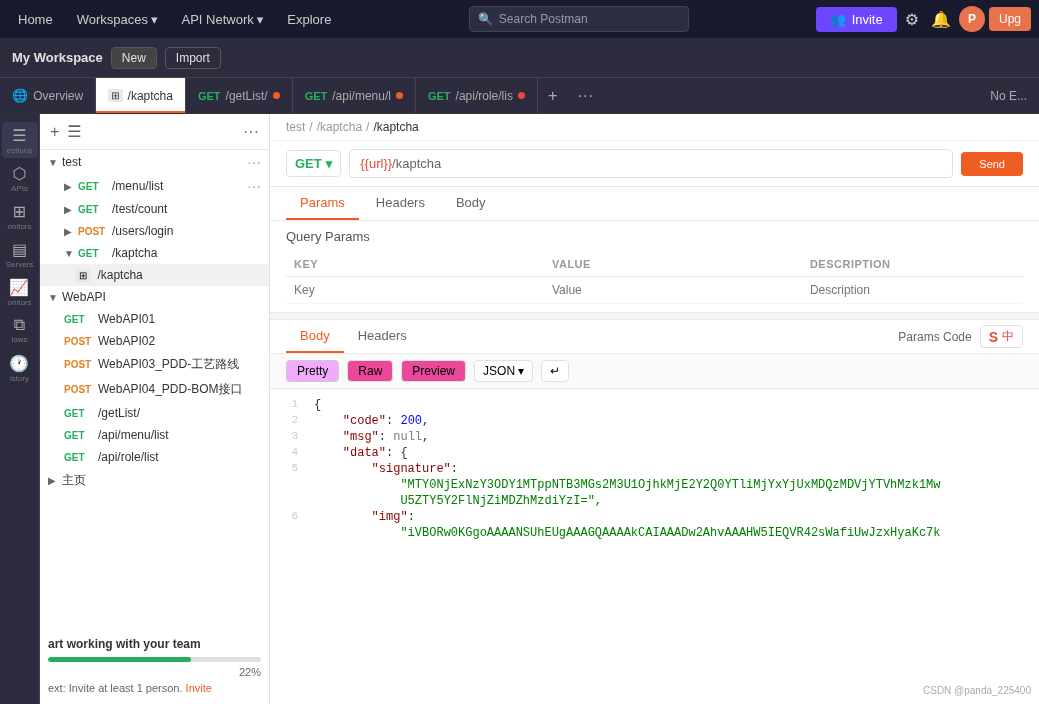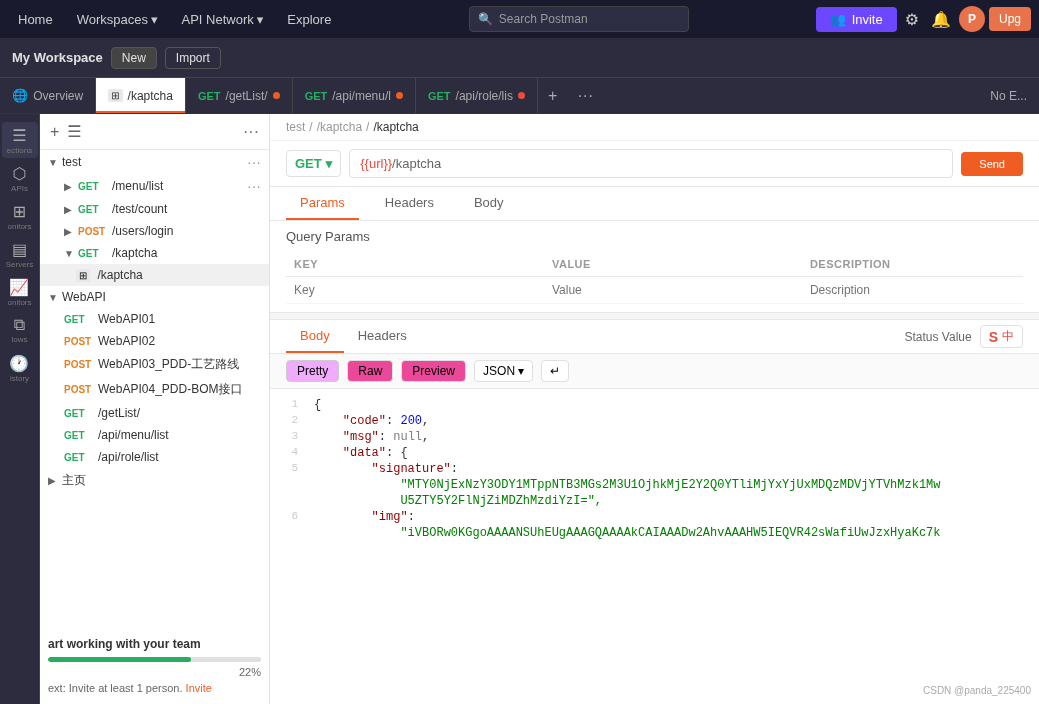--- a/index.html
+++ b/index.html
@@ -76,21 +76,21 @@
     .breadcrumb .current { color: #333; font-weight: 500; }
 
     
     .request-bar { display: flex; align-items: center; padding: 8px 16px; gap: 8px; border-bottom: 1px solid #e8e8e8; }
     .method-select { border: 1px solid #e0e0e0; border-radius: 4px; padding: 5px 8px; font-size: 13px; font-weight: bold; color: #27ae60; background: #fff; cursor: pointer; display: flex; align-items: center; gap: 4px; }
     .url-input { flex: 1; border: 1px solid #e0e0e0; border-radius: 4px; padding: 6px 10px; font-size: 13px; color: #666; outline: none; }
     .url-input .url-var { color: #e74c3c; }
     .send-btn { background: #f05d23; color: #fff; border: none; border-radius: 4px; padding: 6px 18px; font-size: 11px; cursor: pointer; }
 
     
-    .req-tabs { display: flex; align-items: center; padding: 0 16px; border-bottom: 1px solid #e8e8e8; gap: 12px; }
+    .req-tabs { display: flex; align-items: center; padding: 0 16px; border-bottom: 1px solid #e8e8e8; gap: 3px; }
     .req-tab { padding: 8px 14px; font-size: 13px; color: #666; cursor: pointer; border-bottom: 2px solid transparent; }
     .req-tab.active { color: #f05d23; border-bottom-color: #f05d23; }
 
     
     .params-section { padding: 8px 16px; }
     .params-title { font-size: 13px; font-weight: 500; color: #555; margin-bottom: 8px; }
     .params-table { width: 100%; border-collapse: collapse; }
     .params-table th { font-size: 11px; color: #999; text-transform: uppercase; padding: 6px 8px; text-align: left; border-bottom: 1px solid #e8e8e8; font-weight: 600; letter-spacing: 0.5px; }
     .params-table td { padding: 6px 8px; border-bottom: 1px solid #f5f5f5; }
     .params-table .key-col { width: 35%; }
@@ -393,21 +393,21 @@
       </table>
     </div>
 
     <div class="section-divider"></div>
 
     <div class="response-section">
       <div class="resp-header">
         <div class="resp-tab active">Body</div>
         <div class="resp-tab">Headers</div>
         <div class="resp-status">
-          <span>Status Value</span>
+          <span>Params Code</span>
         </div>
 
         <div class="translate-badge" style="margin-left: 8px;">
           <span class="translate-s">S</span>
           <span class="translate-zh">中</span>
         </div>
       </div>
 
       <div class="resp-toolbar">
         <button class="resp-format-btn active">Pretty</button>

